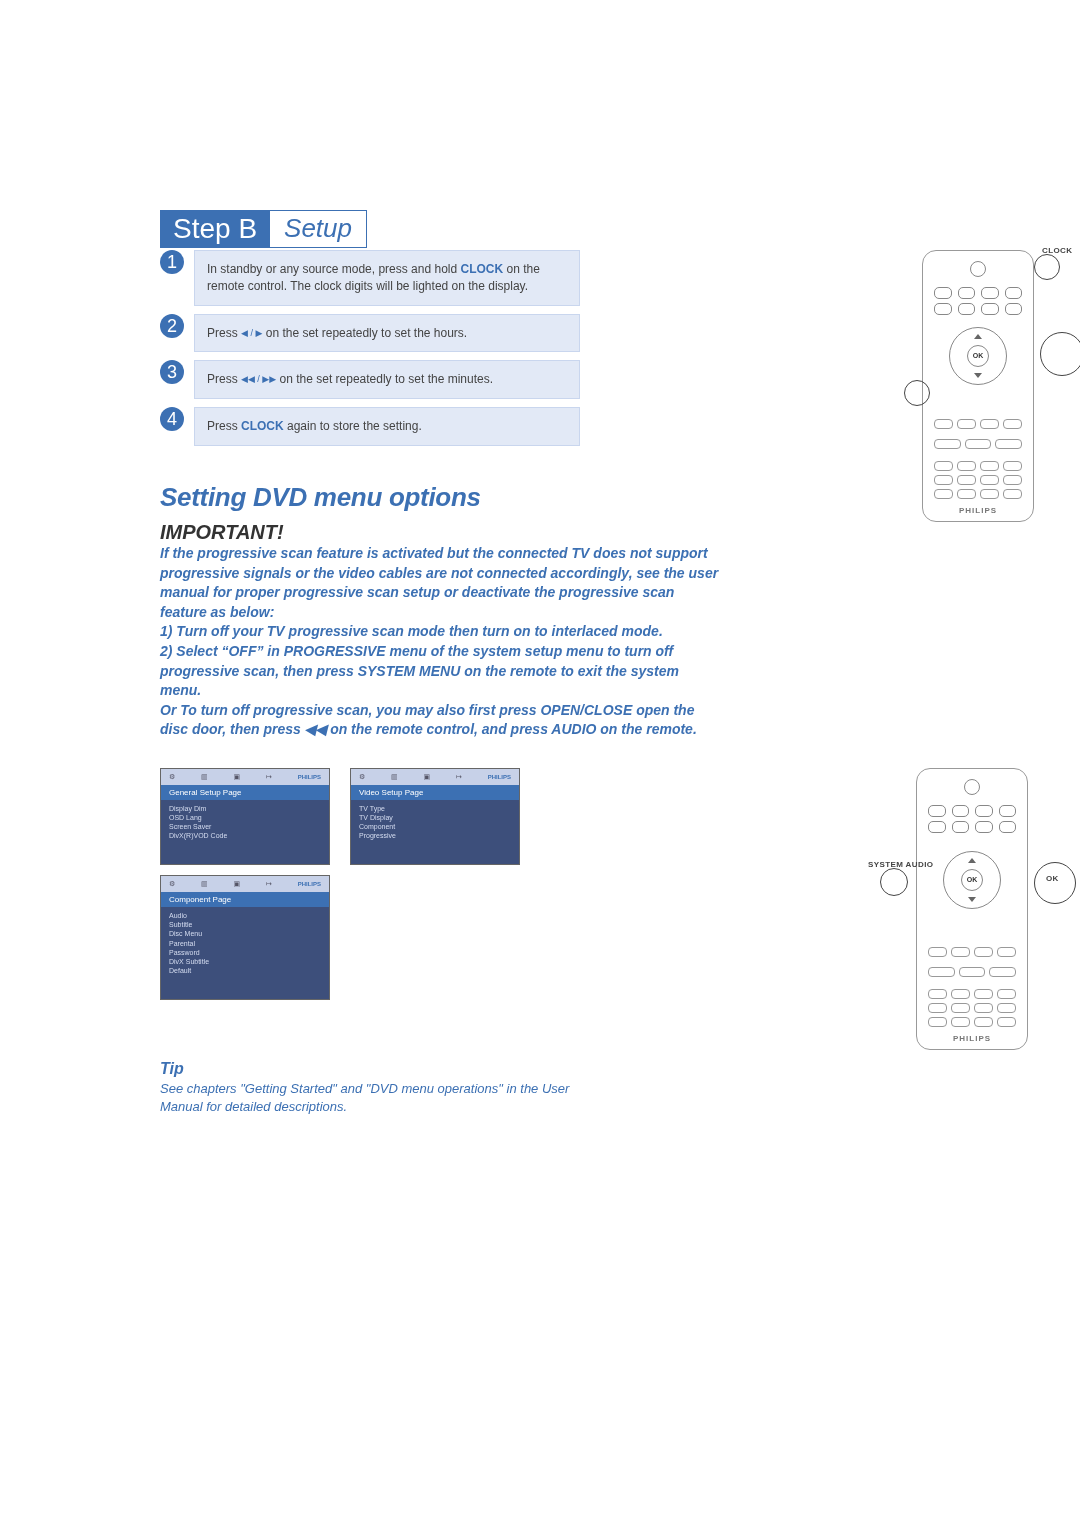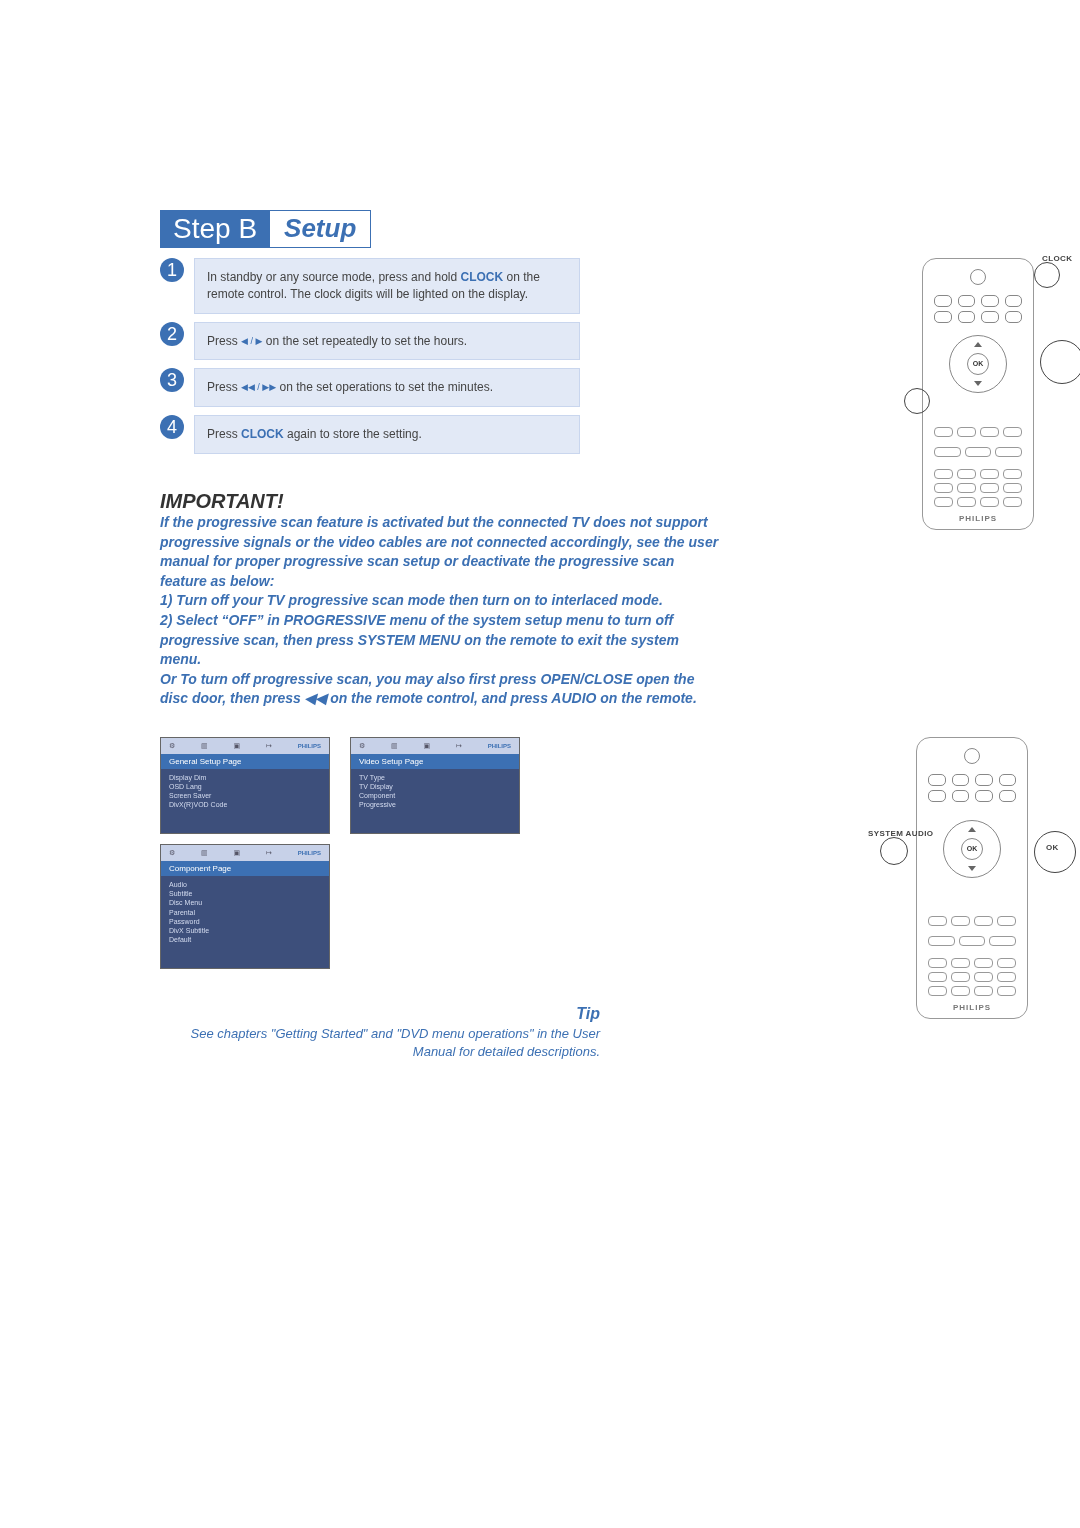--- a/index.html
+++ b/index.html
@@ -12,38 +12,38 @@
     position: relative;
     overflow: hidden;
   }
   .page {
     padding: 210px 160px 100px 160px;
     box-sizing: border-box;
     width: 100%;
   }
   .step-header {
     display: flex;
-    margin-bottom: 10px;
+    margin-bottom: 2px;
   }
   .step-b {
     background: #3c70b3;
     color: #fff;
     font-size: 28px;
     padding: 2px 12px;
     border: 1px solid #3c70b3;
     font-weight: 400;
   }
   .setup {
     border: 1px solid #3c70b3;
     color: #3c70b3;
     font-style: italic;
     font-size: 26px;
     padding: 2px 14px;
     border-left: none;
-    font-weight: 700;
+    font-weight: 400;
   }
   .section-title {
     color: #3c70b3;
     font-style: italic;
     font-size: 26px;
     font-weight: 600;
     margin: 6px 0 8px 0;
     letter-spacing: -0.3px;
   }
   .clock-section {
@@ -166,23 +166,22 @@
     color: #d4dcf0;
   }
   .remote-menu {
     position: absolute;
     right: -156px;
     top: 0;
     width: 160px;
     height: 280px;
   }
   .tip-block {
-    margin-top: 36px;
+    margin-top: 60px;
     max-width: 440px;
-    text-align: right;
   }
   .tip-title {
     font-style: italic;
     font-weight: 700;
     color: #3c70b3;
     font-size: 16px;
   }
   .tip-text {
     font-style: italic;
     color: #3c70b3;
@@ -227,21 +226,21 @@
     <div class="step-row">
       <div class="step-num">2</div>
       <div class="step-box">
         <span>Press </span><span class="ctrl-sym">◀ / ▶</span><span> on the set repeatedly to set the hours.</span>
       </div>
     </div>
 
     <div class="step-row">
       <div class="step-num">3</div>
       <div class="step-box">
-        <span>Press  </span><span class="ctrl-sym">◀◀ / ▶▶</span><span> on the set operations to set the minutes.</span>
+        <span>Press  </span><span class="ctrl-sym">◀◀ / ▶▶</span><span> on the set repeatedly to set the minutes.</span>
       </div>
     </div>
 
     <div class="step-row">
       <div class="step-num">4</div>
       <div class="step-box">
         <span>Press </span><span class="b">CLOCK</span><span> again to store the setting.</span>
       </div>
     </div>
 
@@ -303,20 +302,21 @@
         <div class="ph">PHILIPS</div>
       </div>
       <div class="callout-label" style="top:-4px; left:120px;">CLOCK</div>
       <div class="callout-circle" style="width:24px;height:24px;top:4px;left:112px;"></div>
       <div class="callout-circle" style="width:42px;height:42px;top:82px;left:118px;"></div>
       <div class="callout-circle" style="width:24px;height:24px;top:130px;left:-18px;"></div>
     </div>
   </div>
 
   <div class="important-block">
+    <div class="section-title">Setting DVD menu options</div>
     <div class="important-title">IMPORTANT!</div>
     <div class="important-text" style="white-space: pre-line;">If the progressive scan feature is activated but the connected TV does not support progressive signals or the video cables are not connected accordingly, see the user manual for proper progressive scan setup or deactivate the progressive scan feature as below:
 1) Turn off your TV progressive scan mode then turn on to interlaced mode.
 2) Select “OFF” in PROGRESSIVE menu of the system setup menu to turn off progressive scan, then press SYSTEM MENU on the remote to exit the system menu.
 Or To turn off progressive scan, you may also first press OPEN/CLOSE open the disc door, then press ◀◀ on the remote control, and press AUDIO on the remote.</div>
   </div>
 
   <div class="menu-row">
     <div class="menu-left">
 

